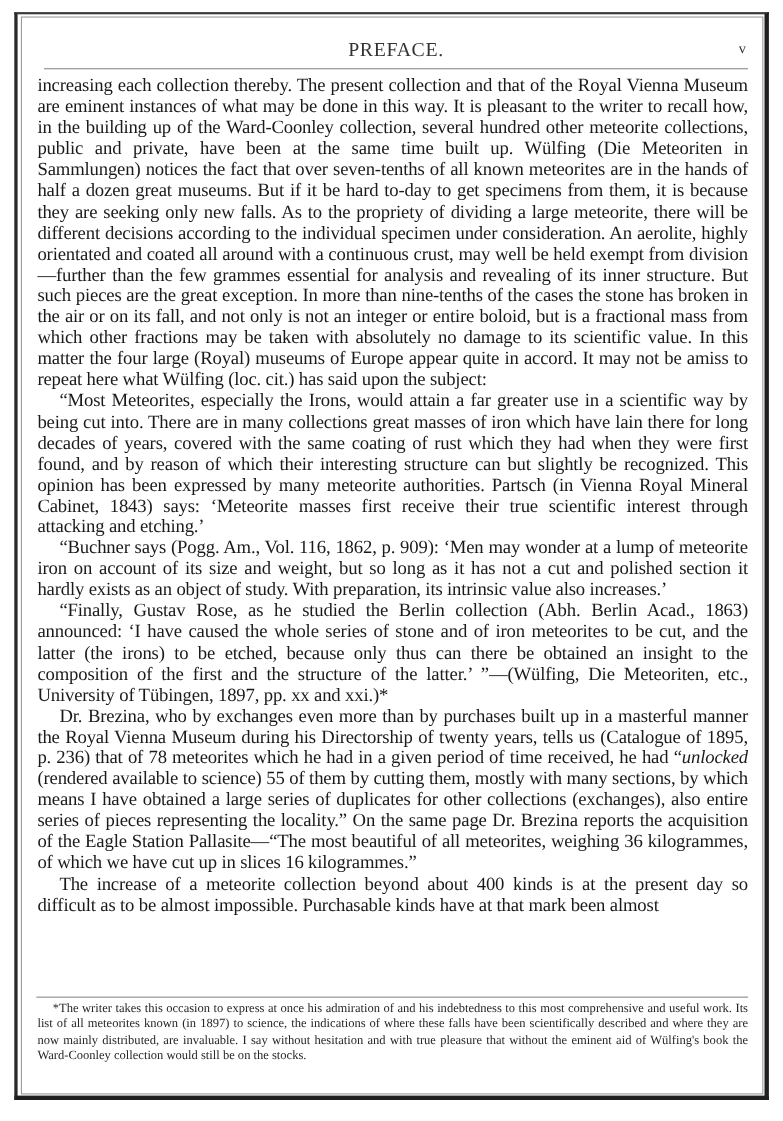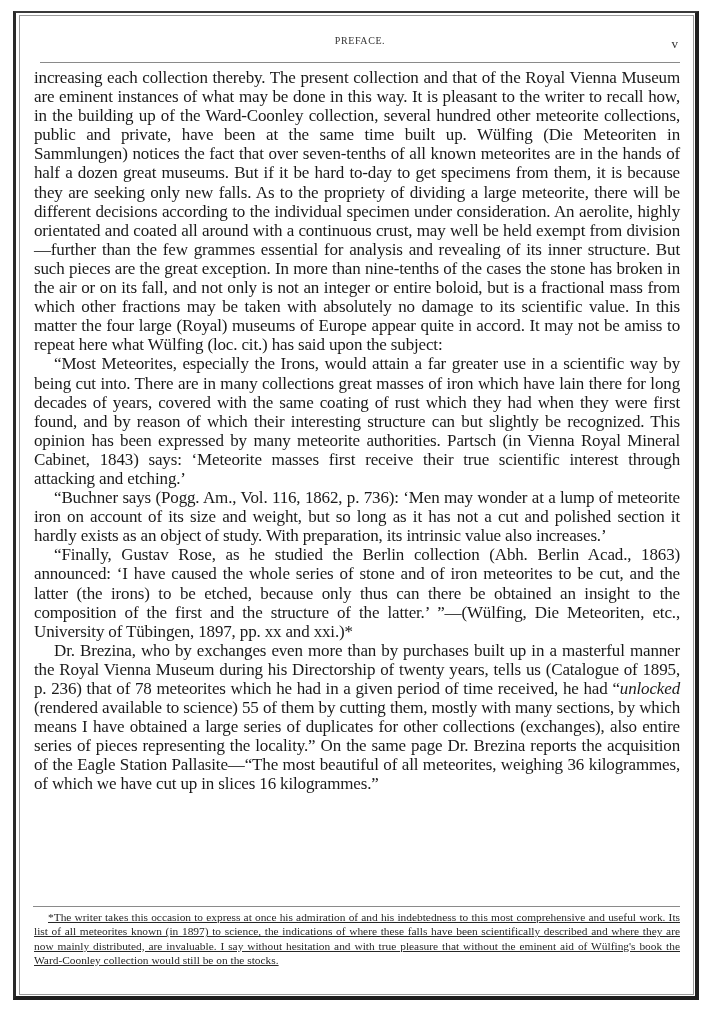--- a/index.html
+++ b/index.html
@@ -42,21 +42,21 @@
     top: 35px;
     width: 640px;
     height: 20px;
   }
   .running-title {
     position: absolute;
     left: 0;
     right: 0;
     text-align: center;
     top: 0;
-    font-size: 10px;
+    font-size: 18px;
     letter-spacing: 0.6px;
     color: #333;
   }
   .page-number {
     position: absolute;
     right: 2px;
     top: 1px;
     font-size: 13px;
     color: #333;
   }
@@ -96,21 +96,20 @@
   }
   .footnote {
     position: absolute;
     left: 34px;
     top: 910px;
     width: 646px;
     font-size: 11.4px;
     line-height: 14.3px;
     text-align: justify;
     color: #262626;
-    text-decoration: underline;
   }
   .footnote p {
     margin: 0;
     text-indent: 14px;
   }
   em { font-style: italic; }
 </style>
 </head>
 <body>
 
@@ -119,21 +118,22 @@
 
 <div class="running-head">
   <div class="running-title">PREFACE.</div>
   <div class="page-number">v</div>
 </div>
 <div class="head-rule"></div>
 
 <div class="body-text">
   <p>increasing each collection thereby. The present collection and that of the Royal Vienna Museum are eminent instances of what may be done in this way. It is pleasant to the writer to recall how, in the building up of the Ward-Coonley collection, several hundred other meteorite collections, public and private, have been at the same time built up. Wülfing (Die Meteoriten in Sammlungen) notices the fact that over seven-tenths of all known meteorites are in the hands of half a dozen great museums. But if it be hard to-day to get specimens from them, it is because they are seeking only new falls. As to the propriety of dividing a large meteorite, there will be different decisions according to the individual specimen under consideration. An aerolite, highly orientated and coated all around with a continuous crust, may well be held exempt from division—further than the few grammes essential for analysis and revealing of its inner structure. But such pieces are the great exception. In more than nine-tenths of the cases the stone has broken in the air or on its fall, and not only is not an integer or entire boloid, but is a fractional mass from which other fractions may be taken with absolutely no damage to its scientific value. In this matter the four large (Royal) museums of Europe appear quite in accord. It may not be amiss to repeat here what Wülfing (loc. cit.) has said upon the subject:</p>
   <p class="indent">“Most Meteorites, especially the Irons, would attain a far greater use in a scientific way by being cut into. There are in many collections great masses of iron which have lain there for long decades of years, covered with the same coating of rust which they had when they were first found, and by reason of which their interesting structure can but slightly be recognized. This opinion has been expressed by many meteorite authorities. Partsch (in Vienna Royal Mineral Cabinet, 1843) says: ‘Meteorite masses first receive their true scientific interest through attacking and etching.’</p>
-  <p class="indent">“Buchner says (Pogg. Am., Vol. 116, 1862, p. 736): ‘Men may wonder at a lump of meteorite iron on account of its size and weight, but so long as it has not a cut and polished section it hardly exists as an object of study. With preparation, its intrinsic value also increases.’</p>
+  <p class="indent">“Buchner says (Pogg. Am., Vol. 116, 1862, p. 909): ‘Men may wonder at a lump of meteorite iron on account of its size and weight, but so long as it has not a cut and polished section it hardly exists as an object of study. With preparation, its intrinsic value also increases.’</p>
   <p class="indent">“Finally, Gustav Rose, as he studied the Berlin collection (Abh. Berlin Acad., 1863) announced: ‘I have caused the whole series of stone and of iron meteorites to be cut, and the latter (the irons) to be etched, because only thus can there be obtained an insight to the composition of the first and the structure of the latter.’ ”—(Wülfing, Die Meteoriten, etc., University of Tübingen, 1897, pp. xx and xxi.)*</p>
   <p class="indent"><span>Dr. Brezina, who by exchanges even more than by purchases built up in a masterful manner the Royal Vienna Museum during his Directorship of twenty years, tells us (Catalogue of 1895, p. 236) that of 78 meteorites which he had in a given period of time received, he had “</span><em>unlocked</em><span> (rendered available to science) 55 of them by cutting them, mostly with many sections, by which means I have obtained a large series of duplicates for other collections (exchanges), also entire series of pieces representing the locality.” On the same page Dr. Brezina reports the acquisition of the Eagle Station Pallasite—“The most beautiful of all meteorites, weighing 36 kilogrammes, of which we have cut up in slices 16 kilogrammes.”</span></p>
+  <p class="indent">The increase of a meteorite collection beyond about 400 kinds is at the present day so difficult as to be almost impossible. Purchasable kinds have at that mark been almost</p>
 </div>
 
 <div class="foot-rule"></div>
 <div class="footnote">
   <p>*The writer takes this occasion to express at once his admiration of and his indebtedness to this most comprehensive and useful work. Its list of all meteorites known (in 1897) to science, the indications of where these falls have been scientifically described and where they are now mainly distributed, are invaluable. I say without hesitation and with true pleasure that without the eminent aid of Wülfing's book the Ward-Coonley collection would still be on the stocks.</p>
 </div>
 
 </body></html>

